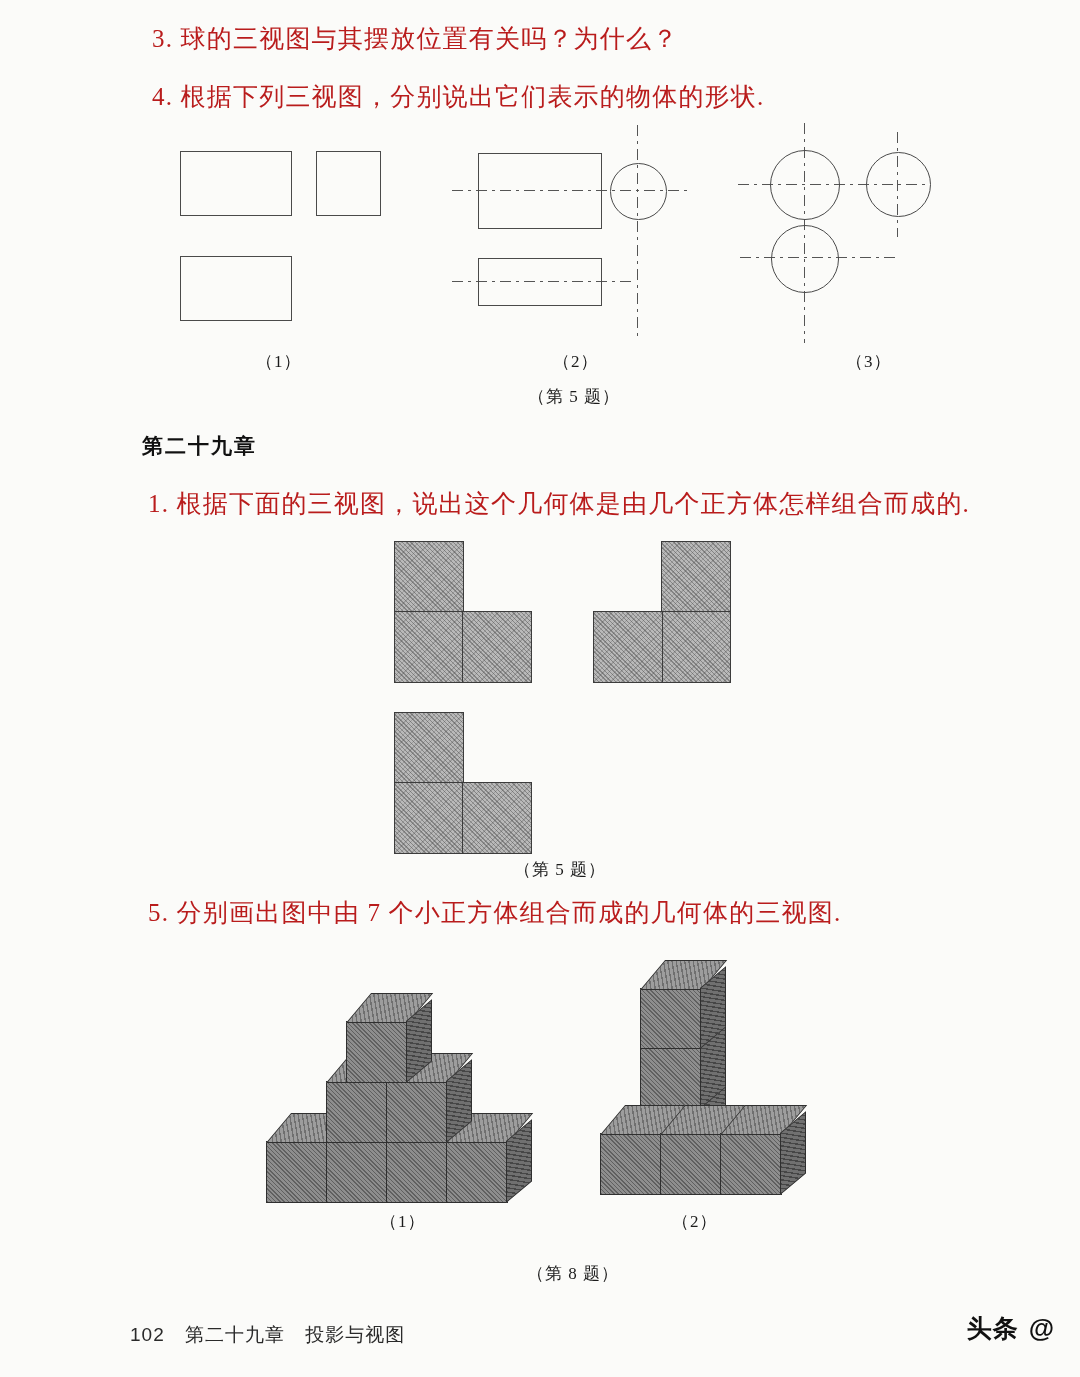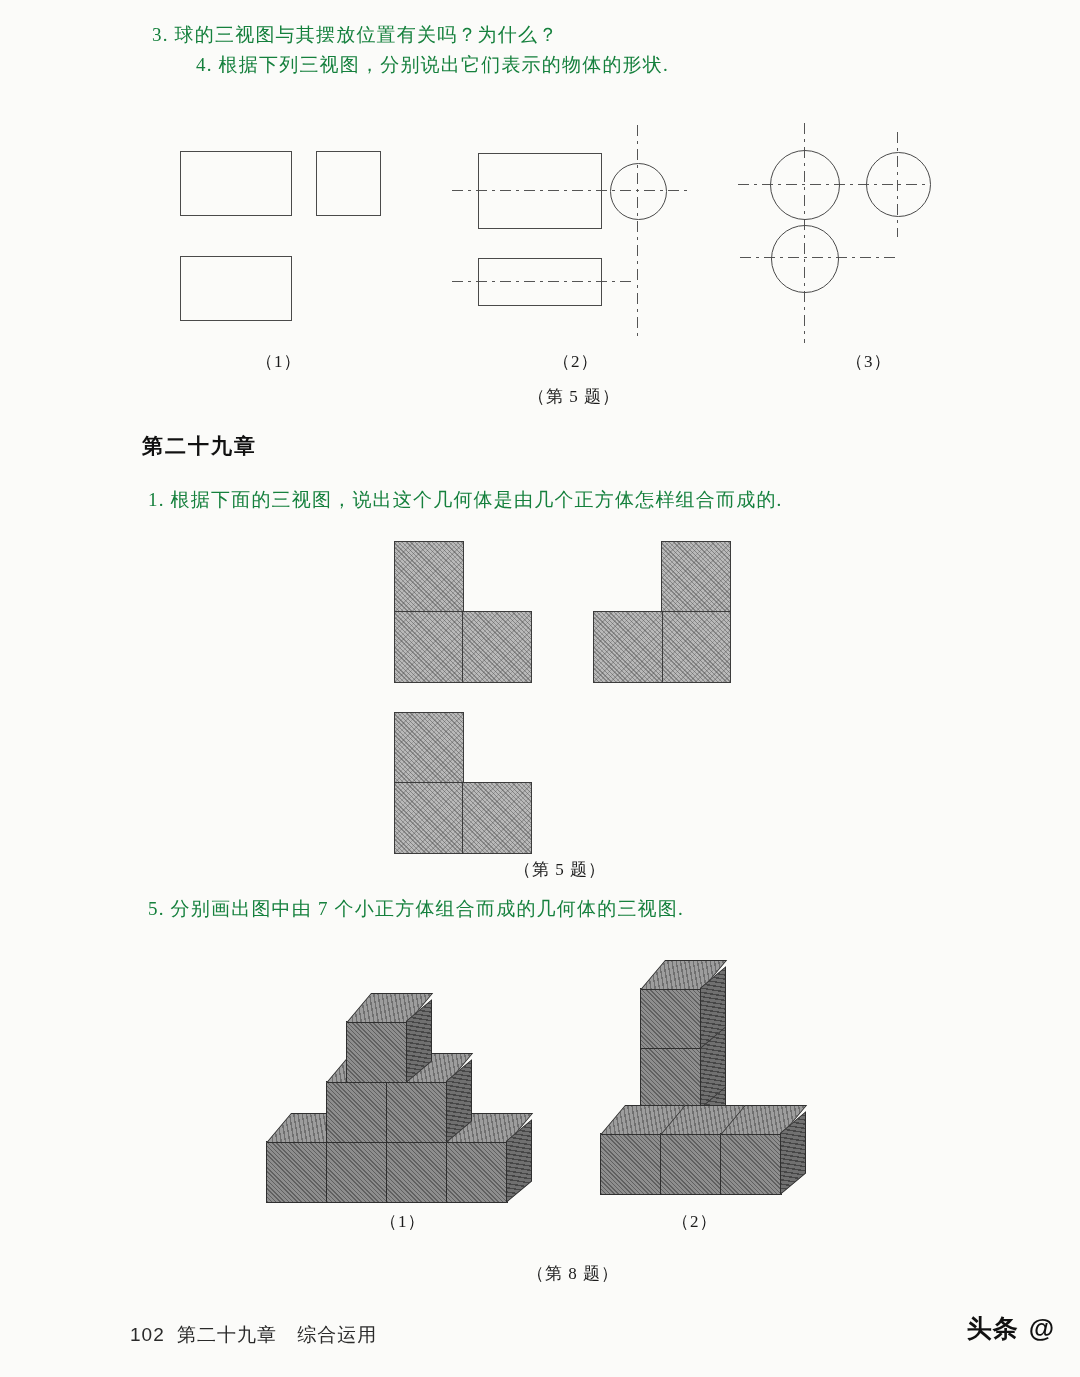--- a/index.html
+++ b/index.html
@@ -16,27 +16,27 @@
     overflow: hidden;
   }
   .page {
     position: absolute;
     inset: 0;
     background: #fbfbf9;
   }
   
   .q-line {
     position: absolute;
-    font-size: 19px;
+    font-size: 25px;
     letter-spacing: 1.2px;
-    color: #15803d;
+    color: #b91c1c;
     white-space: nowrap;
   }
   #q3 { left: 152px; top: 22px; }
-  #q4 { left: 152px; top: 52px; margin-left: 44px; }
+  #q4 { left: 152px; top: 80px; }
   #q5 { left: 148px; top: 487px; }
   #q6 { left: 148px; top: 896px; }
 
   .section-head {
     position: absolute;
     left: 142px;
     top: 432px;
     font-family: "Liberation Sans", sans-serif;
     font-weight: bold;
     font-size: 21px;
@@ -122,21 +122,21 @@
   .footer {
     position: absolute;
     left: 130px;
     top: 1322px;
     font-family: "Liberation Sans", sans-serif;
     font-size: 19px;
     color: #2a2a2a;
     letter-spacing: 1px;
     white-space: nowrap;
   }
-  .footer .pg { font-weight: normal; margin-right: 6px; }
+  .footer .pg { font-weight: normal; margin-right: 14px; }
   .watermark {
     position: absolute;
     right: 26px;
     top: 1312px;
     display: flex;
     align-items: center;
     gap: 10px;
     font-family: "Liberation Sans", sans-serif;
   }
   .wm-logo {
@@ -278,21 +278,21 @@
     </div>
 
     <div class="fig-label" style="left:380px; top:1210px;">（1）</div>
     <div class="fig-label" style="left:672px; top:1210px;">（2）</div>
     <div class="fig-label" style="left:527px; top:1262px;">（第 8 题）</div>
   </div>
 
   <div class="footer">
     <span class="pg">102</span>
     <span>第二十九章</span>
-    <span style="margin-left:14px;">综合运用</span>
+    <span style="margin-left:14px;">投影与视图</span>
   </div>
 
   <div class="watermark">
     <span class="wm-logo">头条</span>
     <span class="wm-at">@</span>
   </div>
 
 </div>
 
 </body></html>

